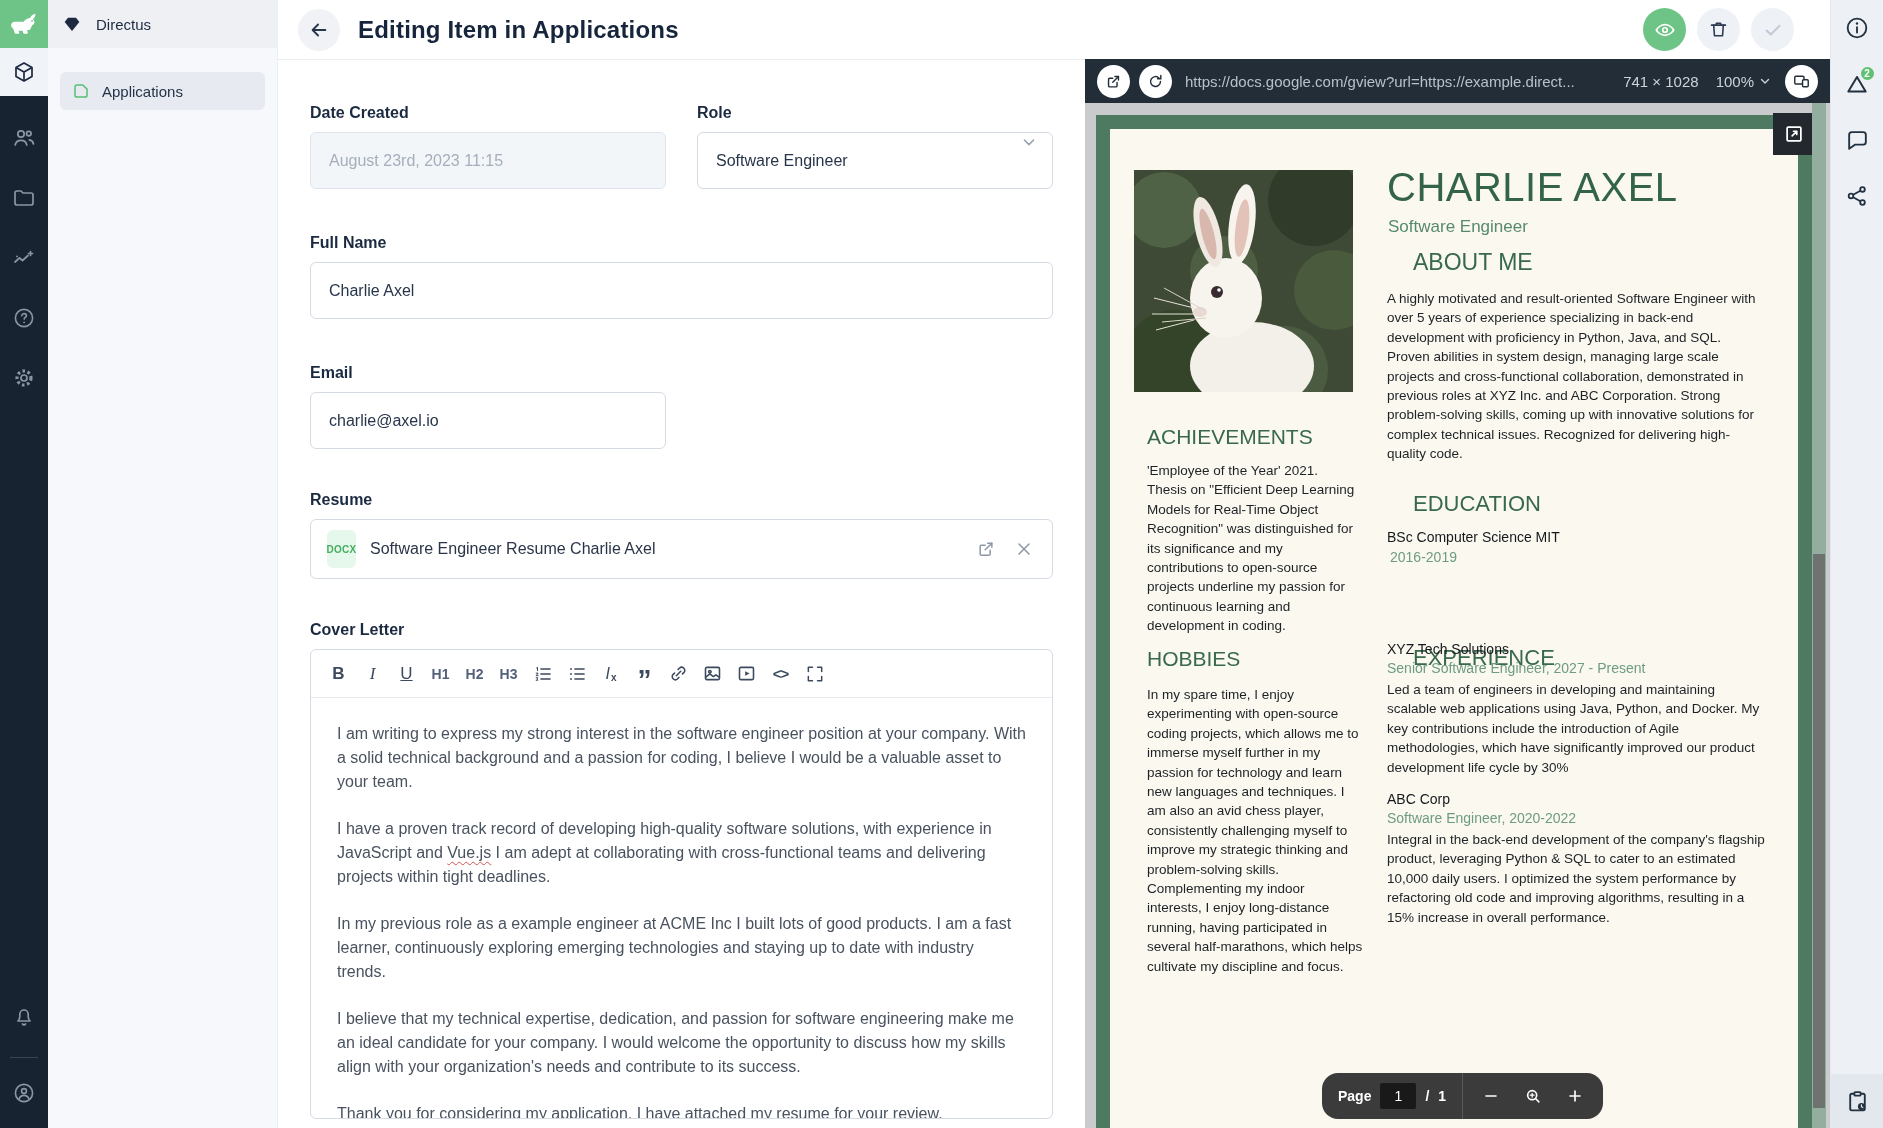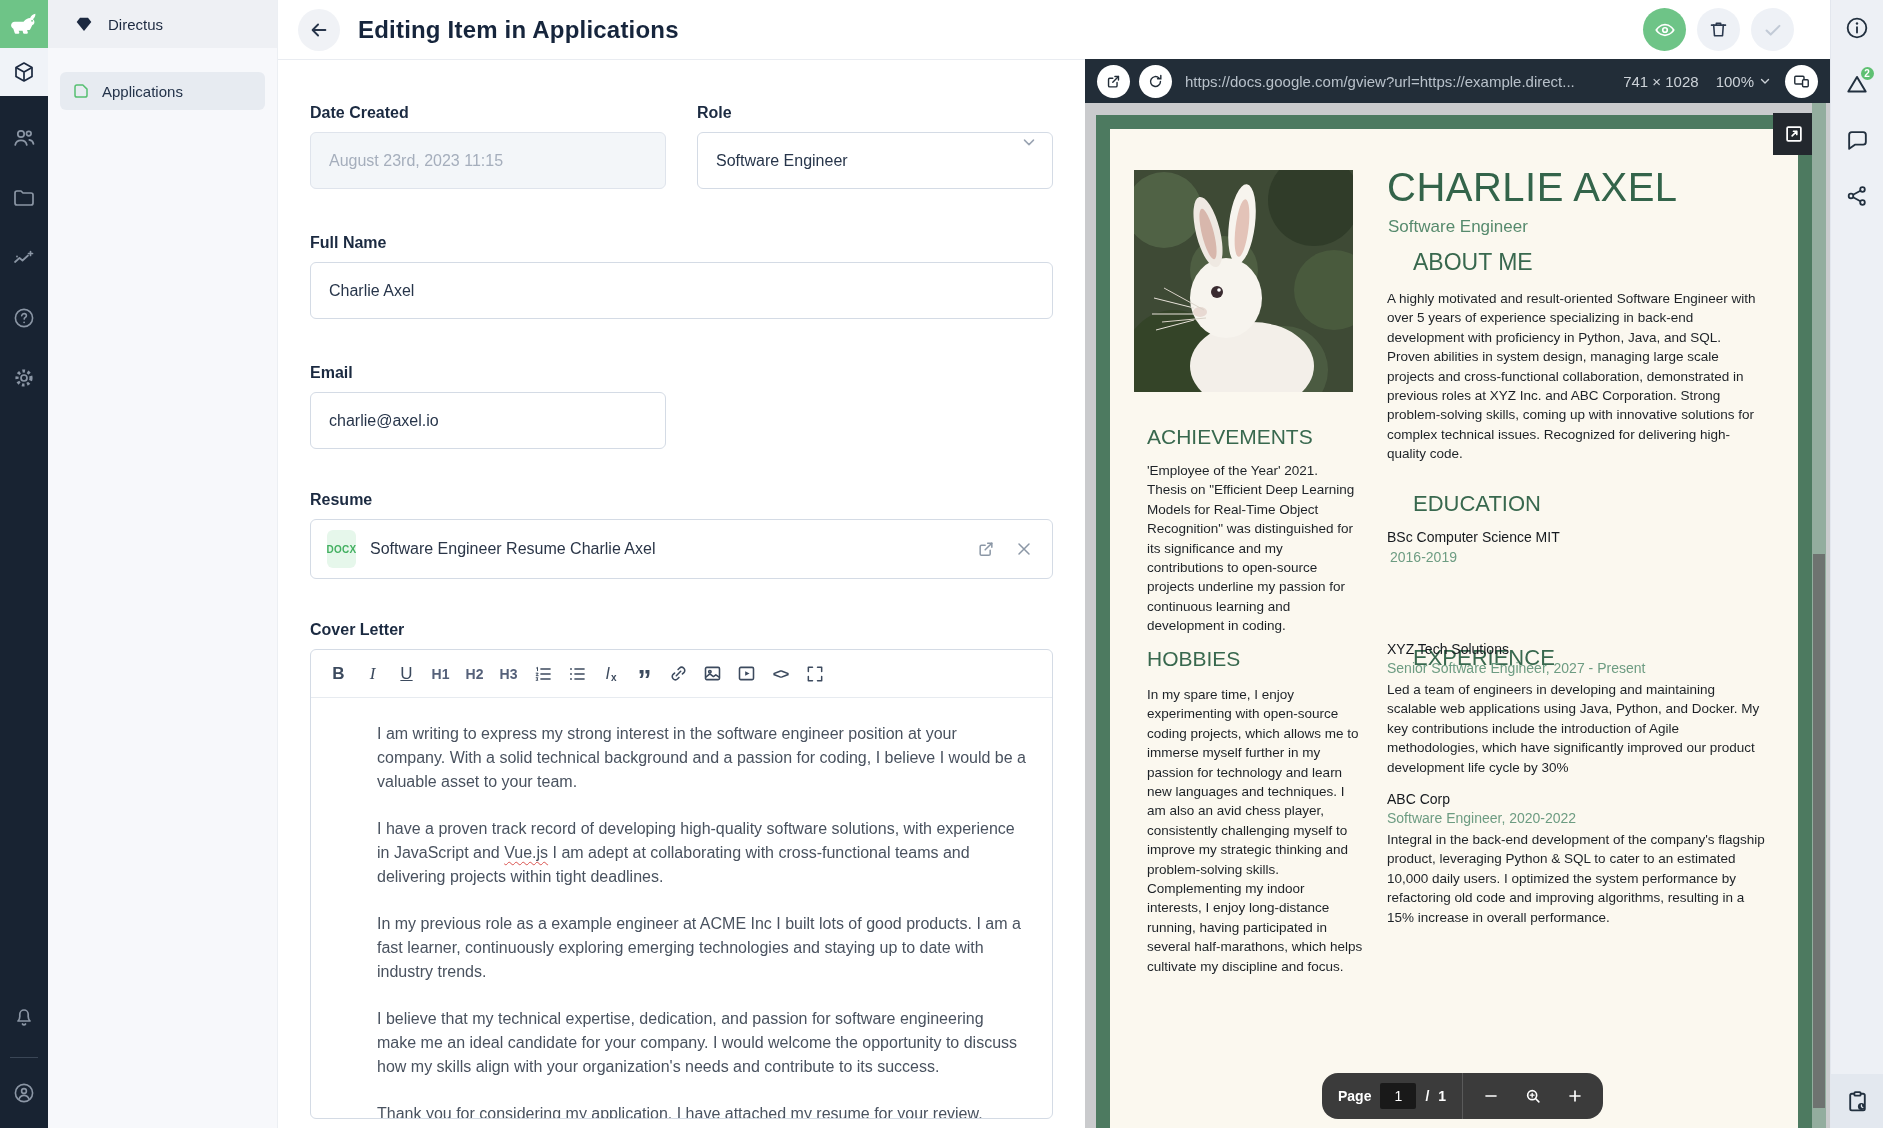--- a/index.html
+++ b/index.html
@@ -10,21 +10,21 @@
   .module-bar { width:48px; background:#182332; display:flex; flex-direction:column; flex:0 0 48px; }
   .logo-tile { width:48px; height:48px; background:#6ec487; display:flex; align-items:center; justify-content:center; }
   .mod-btn { width:48px; height:60px; display:flex; align-items:center; justify-content:center; color:#8property494a5; color:#8b96a5; cursor:pointer; }
   .mod-btn.active { background:#f0f3f8; color:#1c2940; height:48px; margin-bottom:12px;}
   .mod-spacer { flex:1; }
   .mod-divider { height:1px; background:#3a4656; margin:10px 10px; }
   .mod-bottom { padding-bottom:10px; }
 
   
   .nav { width:230px; flex:0 0 230px; background:#f7f8fb; border-right:1px solid #eceff3; }
-  .nav-head { height:48px; background:#eef0f4; display:flex; align-items:center; padding-left:26px; gap:14px; }
+  .nav-head { height:48px; background:#eef0f4; display:flex; align-items:center; padding-left:14px; gap:14px; }
   .nav-project { font-size:15px; color:#1c2940; }
   .nav-body { padding:24px 12px; }
   .nav-item { display:flex; align-items:center; gap:12px; height:38px; border-radius:6px; background:#e7ebf1; padding:0 12px; cursor:pointer; }
   .nav-item-label { font-size:15px; color:#24334a; }
 
   
   .main { flex:1 1 auto; display:flex; flex-direction:column; min-width:0; }
   .page-header { height:59px; display:flex; align-items:center; padding:0 20px 0 20px; background:#fff; }
   .back-btn { width:42px; height:42px; border-radius:50%; background:#f0f2f6; border:none; display:flex; align-items:center; justify-content:center; color:#27354a; cursor:pointer; }
   .page-title { font-size:24px; font-weight:bold; color:#16253c; margin-left:18px; letter-spacing:.2px; }
@@ -59,21 +59,21 @@
   .tb-btn { min-width:27px; height:30px; border:none; background:none; color:#3c4a5e; display:flex; align-items:center; justify-content:center; cursor:pointer; font-family:"Liberation Sans",sans-serif; }
   .tb-b { font-weight:bold; font-size:17px; }
   .tb-i { font-style:italic; font-size:17px; font-family:"Liberation Serif",serif; }
   .tb-u { text-decoration:underline; font-size:17px; }
   .tb-h { font-size:14px; color:#55617a; font-weight:bold;}
   .tb-quote { font-size:28px; font-weight:bold; line-height:10px; padding-top:12px; }
   .tb-code { font-size:15px; font-weight:bold; letter-spacing:-1px; }
   .tb-clear { font-style:italic; font-size:16px; position:relative; }
   .tb-clear .xx { font-style:normal; font-size:10px; position:relative; top:4px; left:1px; font-weight:bold;}
   .editor-body { padding:24px 26px; font-size:16px; line-height:24px; color:#49525f; }
-  .editor-body p { margin-bottom:23px;margin-left:40px; }
+  .editor-body p { margin-bottom:23px; }
   .squiggle { text-decoration:underline; text-decoration-style:wavy; text-decoration-color:#d9534f; text-decoration-thickness:1px; text-underline-offset:3px; }
 
   
   .preview-pane { width:745px; flex:0 0 745px; display:flex; flex-direction:column; min-height:0; }
   .preview-bar { height:44px; background:#222d38; display:flex; align-items:center; padding:0 12px; gap:9px; flex:0 0 44px; }
   .pv-circle { width:33px; height:33px; border-radius:50%; background:#fff; border:none; color:#222d38; display:flex; align-items:center; justify-content:center; cursor:pointer; flex:0 0 33px; }
   .pv-url { font-size:15px; color:#b8c1ca; white-space:nowrap; overflow:hidden; flex:1 1 auto; margin-left:4px; }
   .pv-dims { font-size:15px; color:#ccd2d8; white-space:nowrap; margin-right:8px; }
   .pv-zoom { font-size:15px; color:#ccd2d8; display:flex; align-items:center; gap:4px; cursor:pointer; white-space:nowrap; margin-right:4px; }
   .preview-body { position:relative; flex:1; background:#cacbcd; overflow:hidden; }

